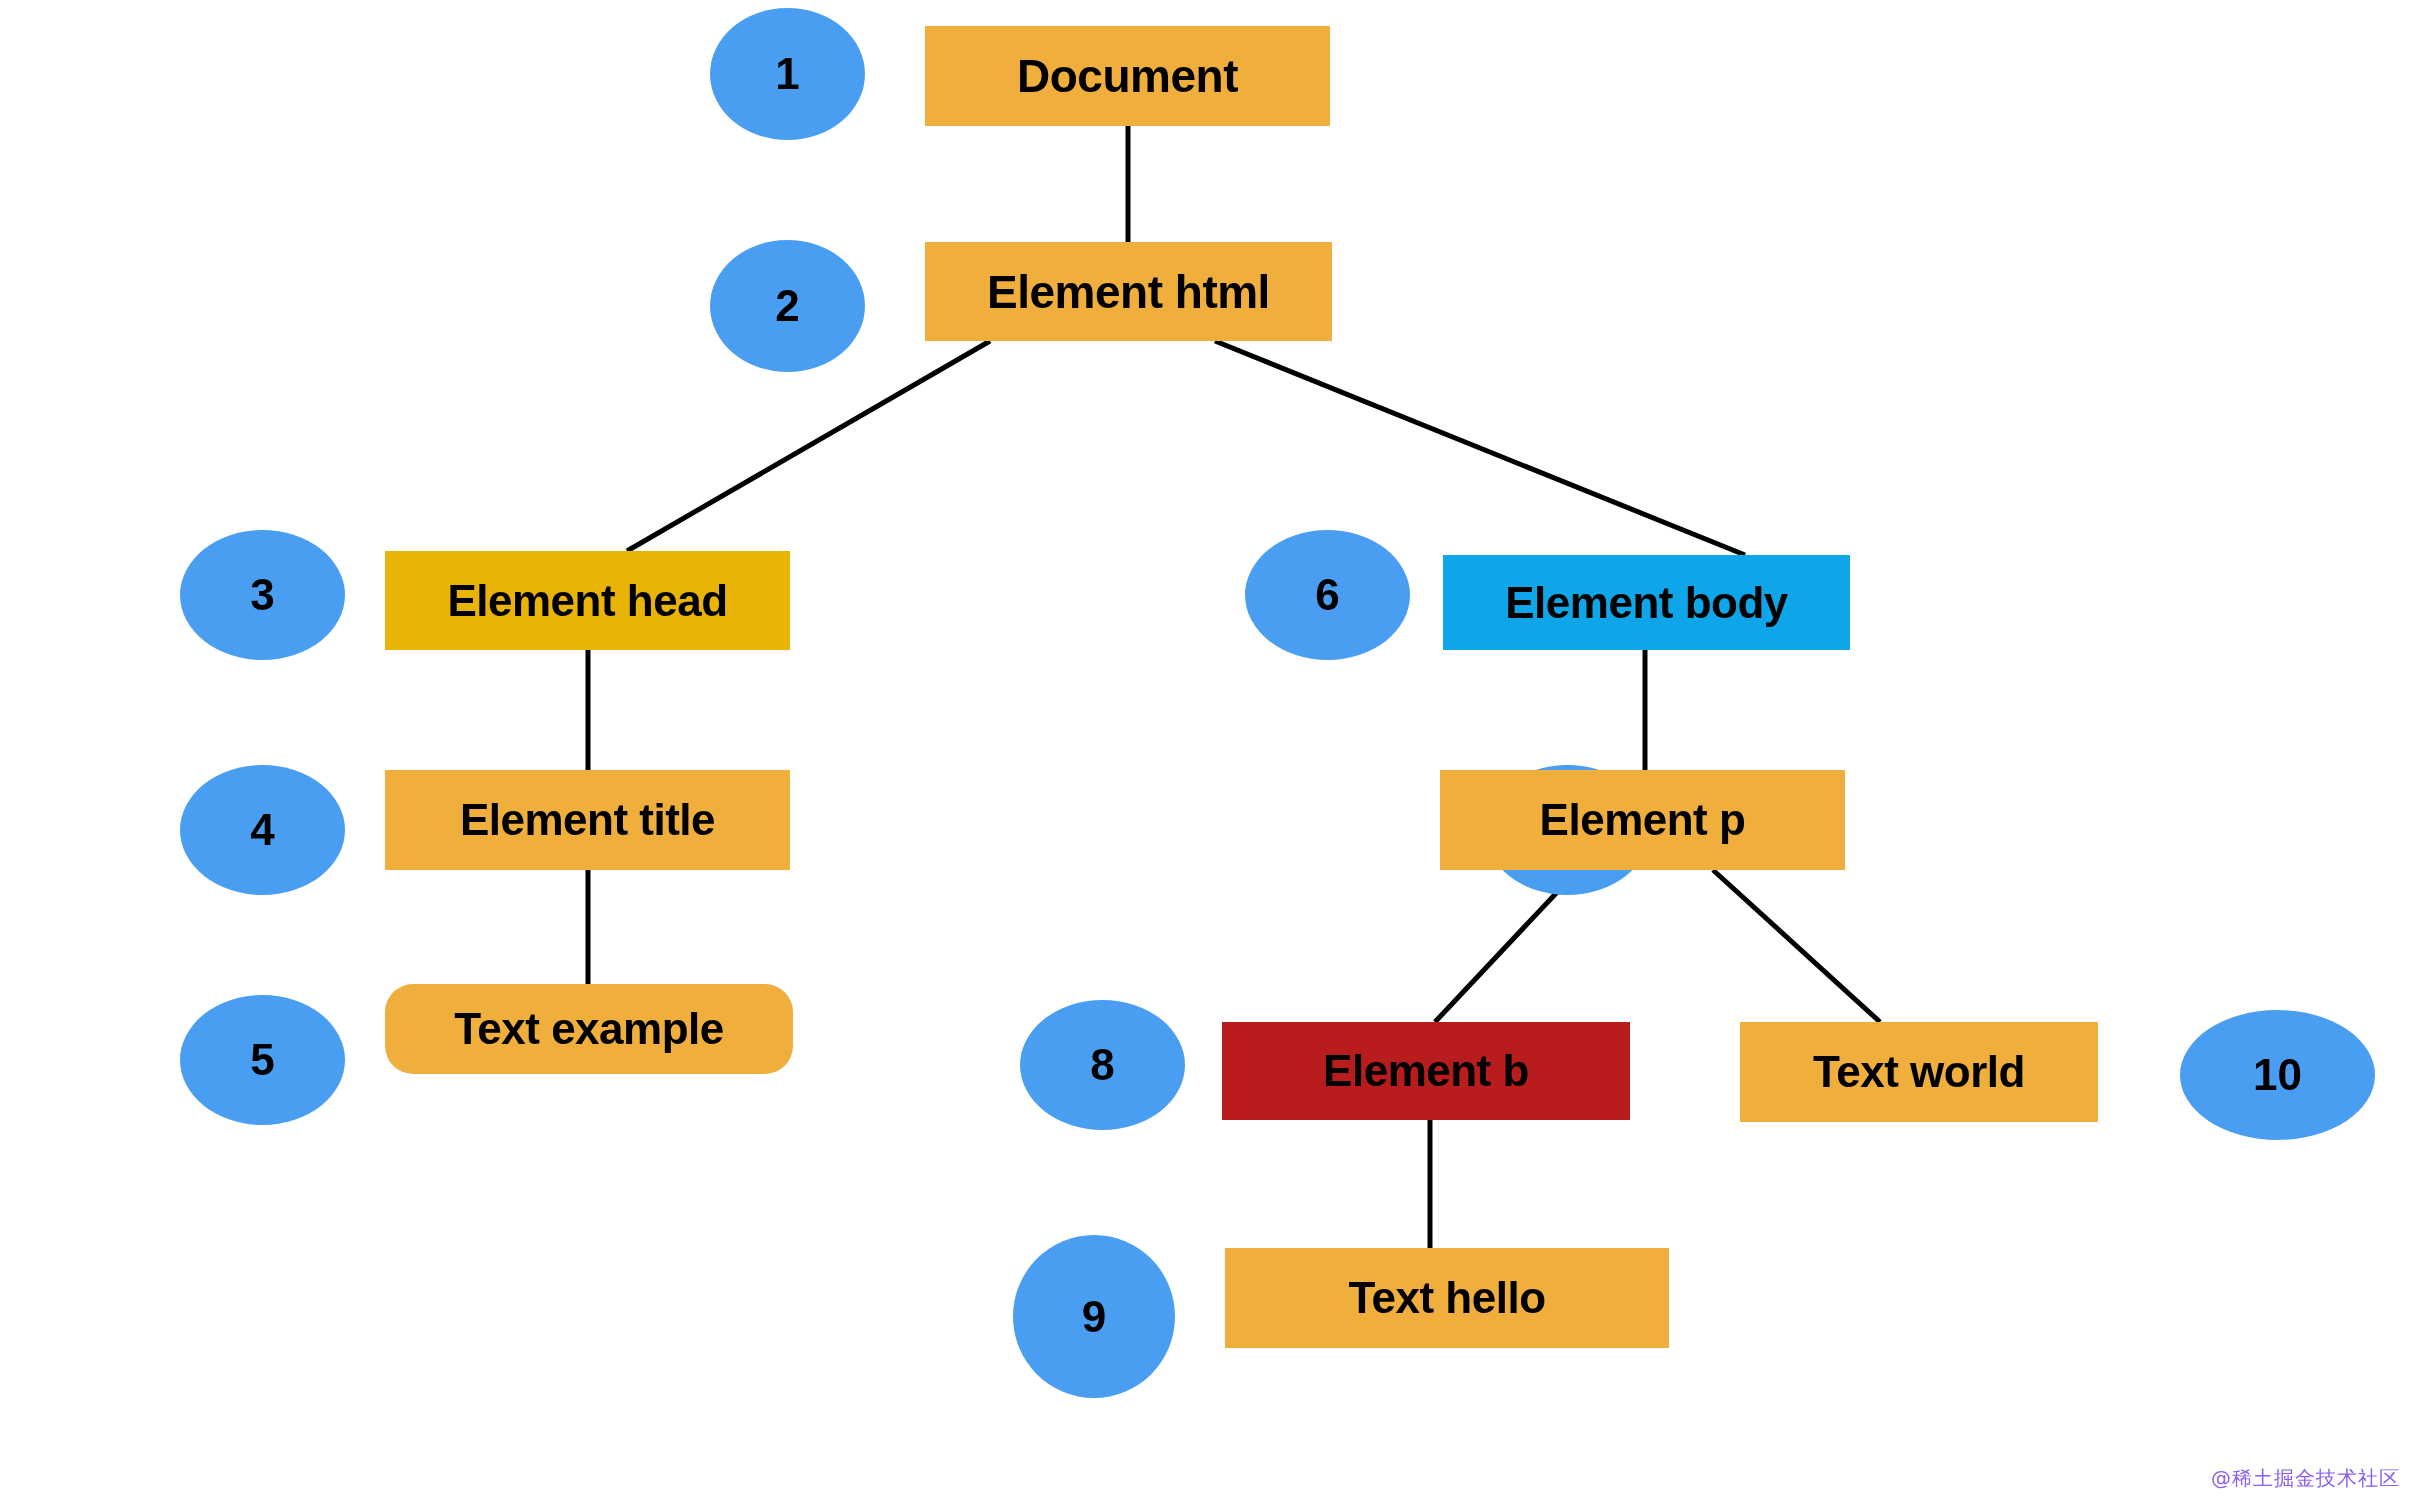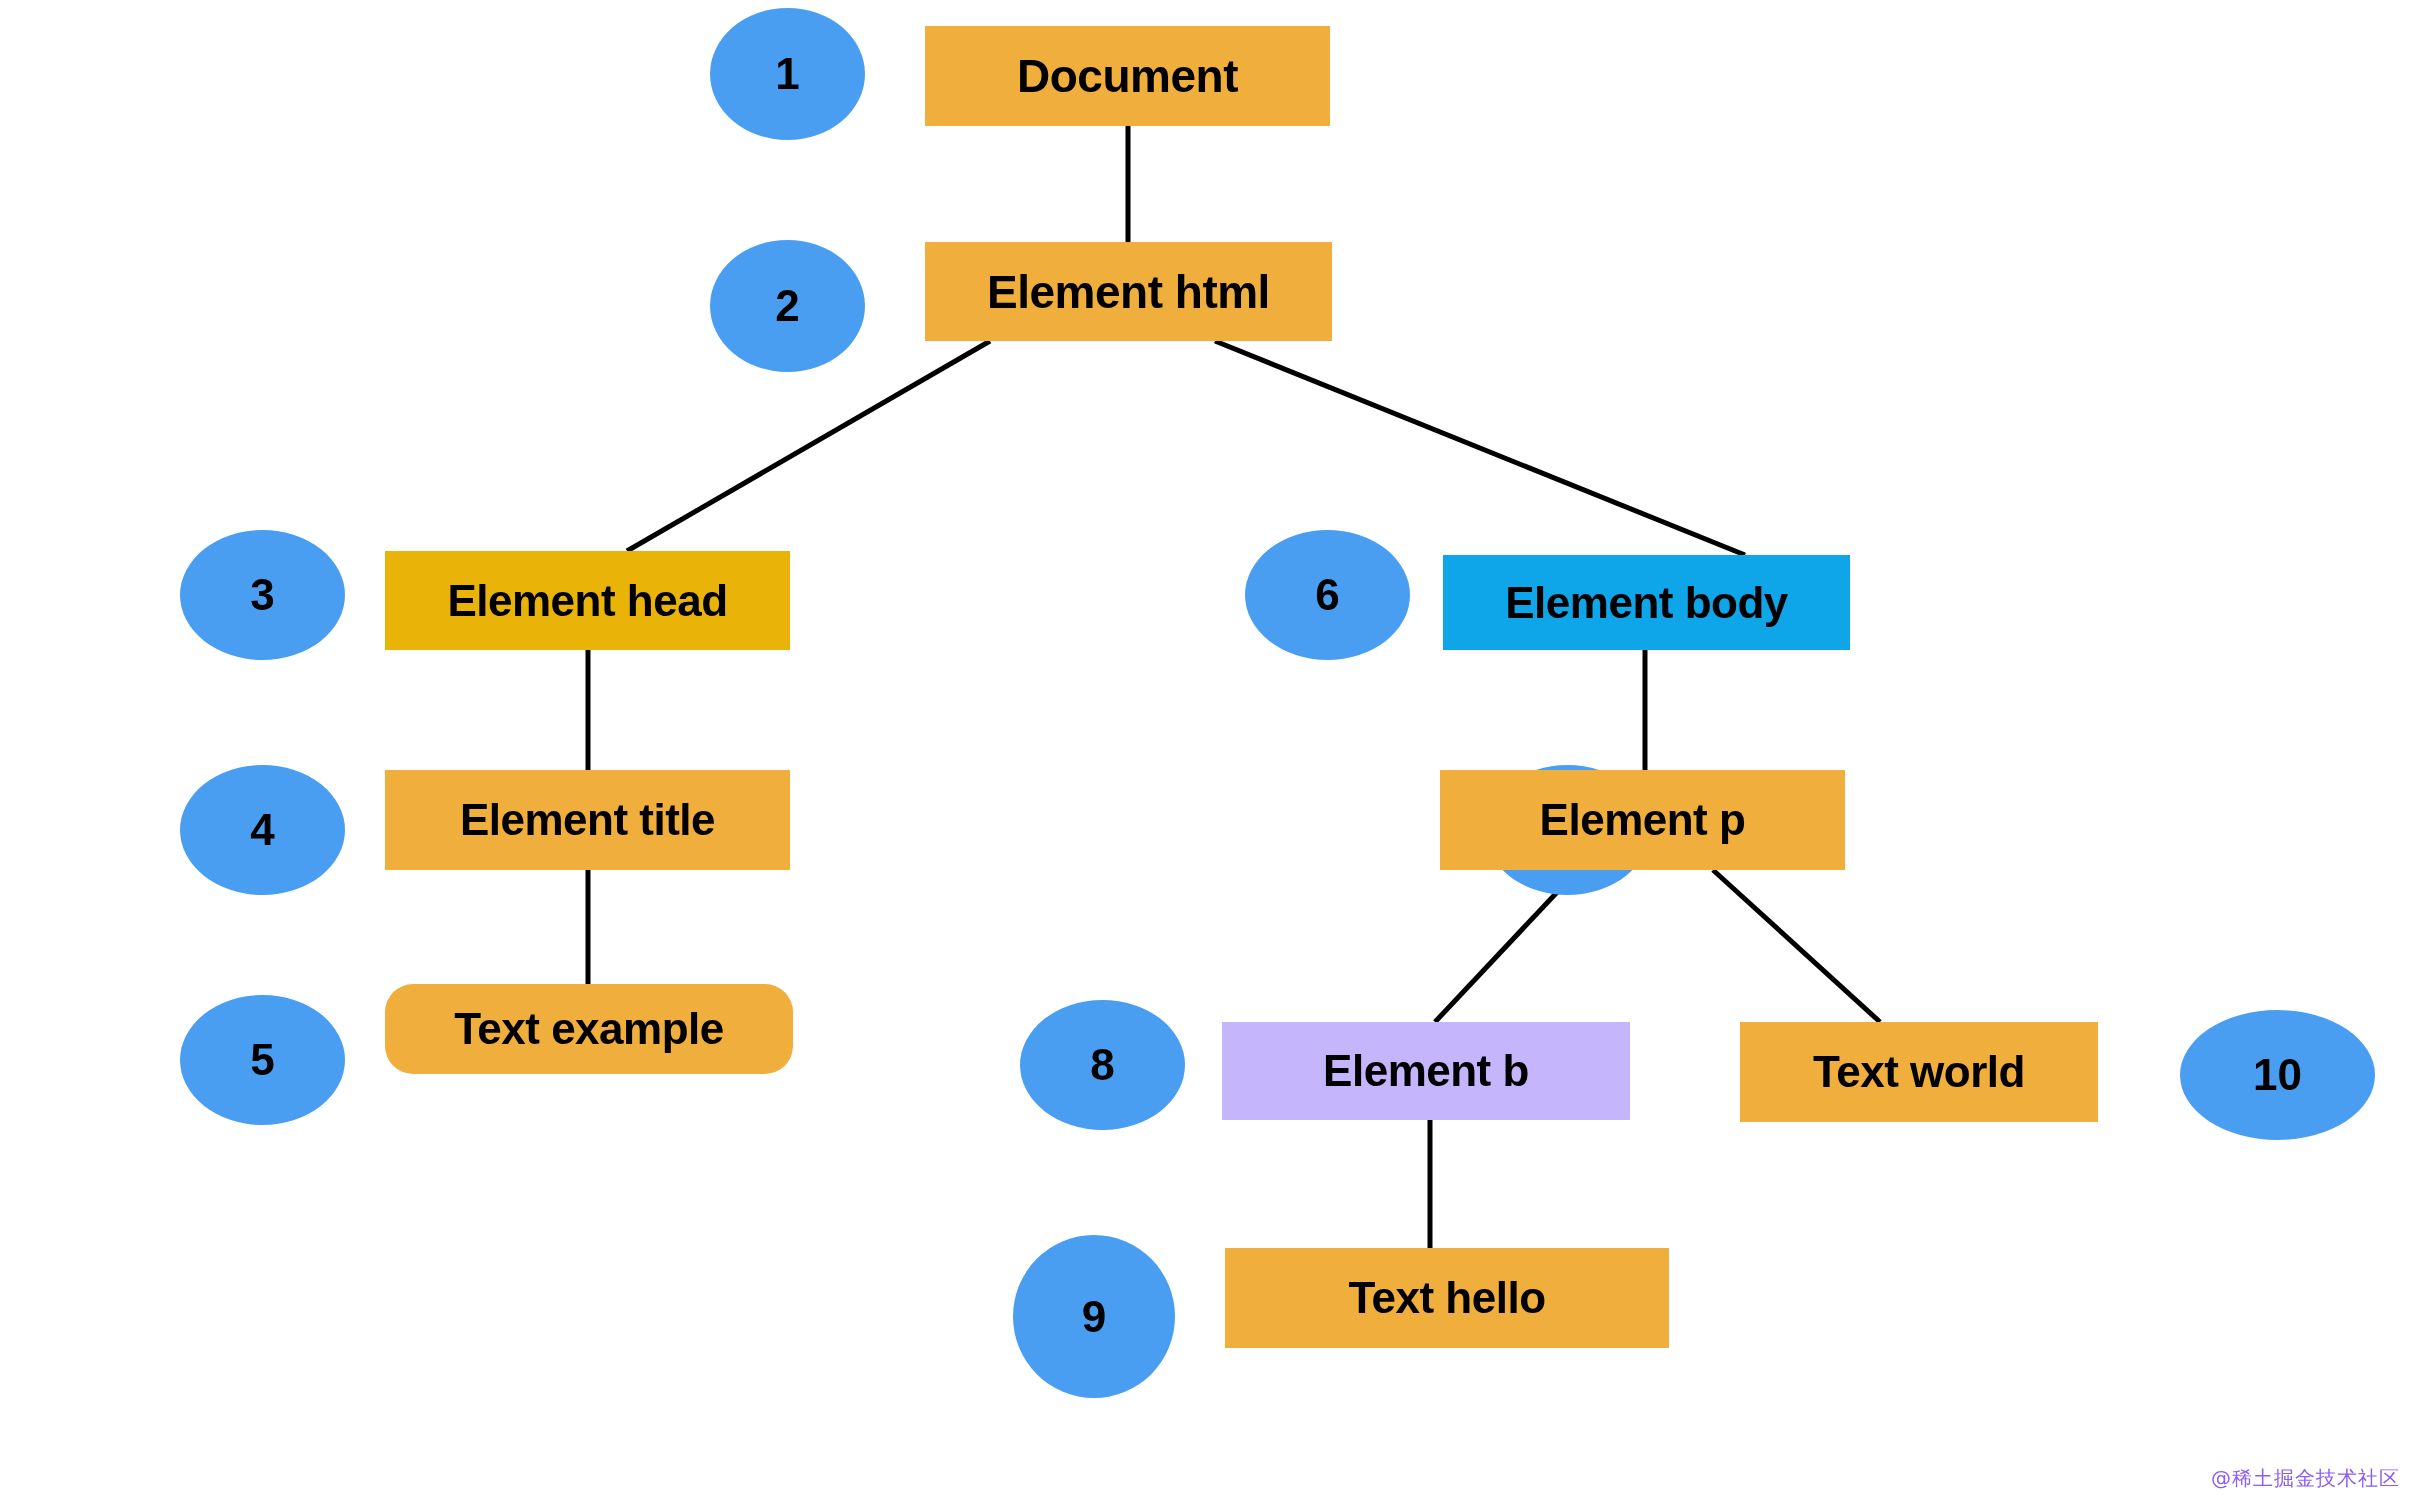--- a/index.html
+++ b/index.html
@@ -87,21 +87,21 @@
       <div class="node-box" style="left: 385px; top: 551px; width: 405px; height: 99px; font-size: 44px; background: #eab308;">Element head</div>
       <div class="node-index" style="left: 180px; top: 765px; width: 165px; height: 130px; font-size: 44px; background: rgb(74, 158, 242);">4</div>
       <div class="node-box" style="left: 385px; top: 770px; width: 405px; height: 100px; font-size: 44px; background: rgb(240, 174, 60);">Element title</div>
       <div class="node-index" style="left: 180px; top: 995px; width: 165px; height: 130px; font-size: 44px; background: rgb(74, 158, 242);">5</div>
       <div class="node-box" style="left: 385px; top: 984px; width: 408px; height: 90px; font-size: 44px; background: rgb(240, 174, 60); border-radius: 28px;">Text example</div>
       <div class="node-index" style="left: 1245px; top: 530px; width: 165px; height: 130px; font-size: 44px; background: rgb(74, 158, 242);">6</div>
       <div class="node-box" style="left: 1443px; top: 555px; width: 407px; height: 95px; font-size: 44px; background: #0ea5e9;">Element body</div>
       <div class="node-index" style="left: 1485px; top: 765px; width: 165px; height: 130px; font-size: 44px; background: rgb(74, 158, 242);">7</div>
       <div class="node-box" style="left: 1440px; top: 770px; width: 405px; height: 100px; font-size: 44px; background: rgb(240, 174, 60);">Element p</div>
       <div class="node-index" style="left: 1020px; top: 1000px; width: 165px; height: 130px; font-size: 44px; background: rgb(74, 158, 242);">8</div>
-      <div class="node-box" style="left: 1222px; top: 1022px; width: 408px; height: 98px; font-size: 44px; background: #c4b5fd;">Element b</div>
+      <div class="node-box" style="left: 1222px; top: 1022px; width: 408px; height: 98px; font-size: 44px; background: #b91c1c;">Element b</div>
       <div class="node-index" style="left: 1013px; top: 1235px; width: 162px; height: 163px; font-size: 44px; background: rgb(74, 158, 242);">9</div>
       <div class="node-box" style="left: 1225px; top: 1248px; width: 444px; height: 100px; font-size: 44px; background: rgb(240, 174, 60);">Text hello</div>
       <div class="node-index" style="left: 2180px; top: 1010px; width: 195px; height: 130px; font-size: 44px; background: rgb(74, 158, 242);">10</div>
       <div class="node-box" style="left: 1740px; top: 1022px; width: 358px; height: 100px; font-size: 44px; background: rgb(240, 174, 60);">Text world</div>
     </div>
 
   <div class="watermark">@稀土掘金技术社区</div>
 
 </div>
 

